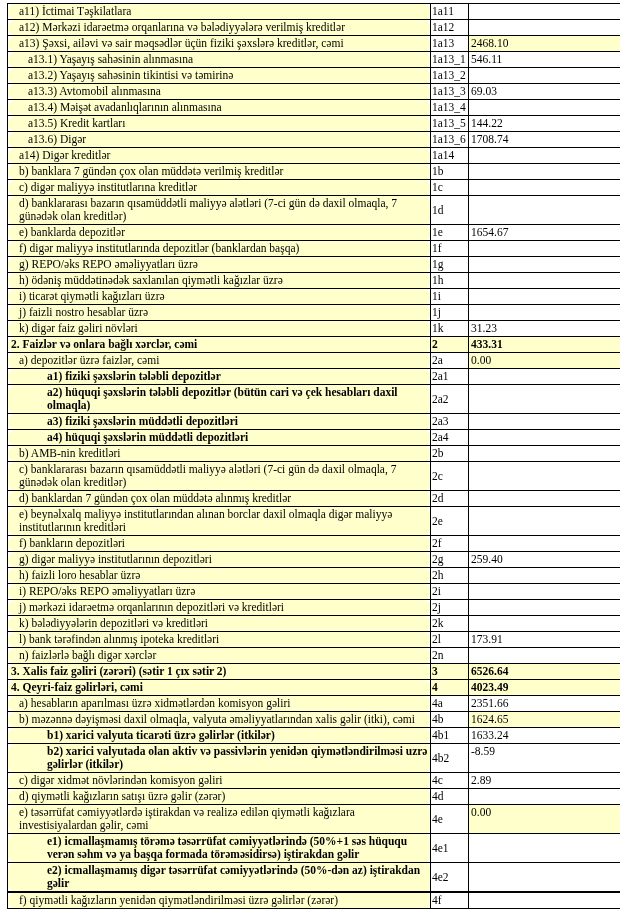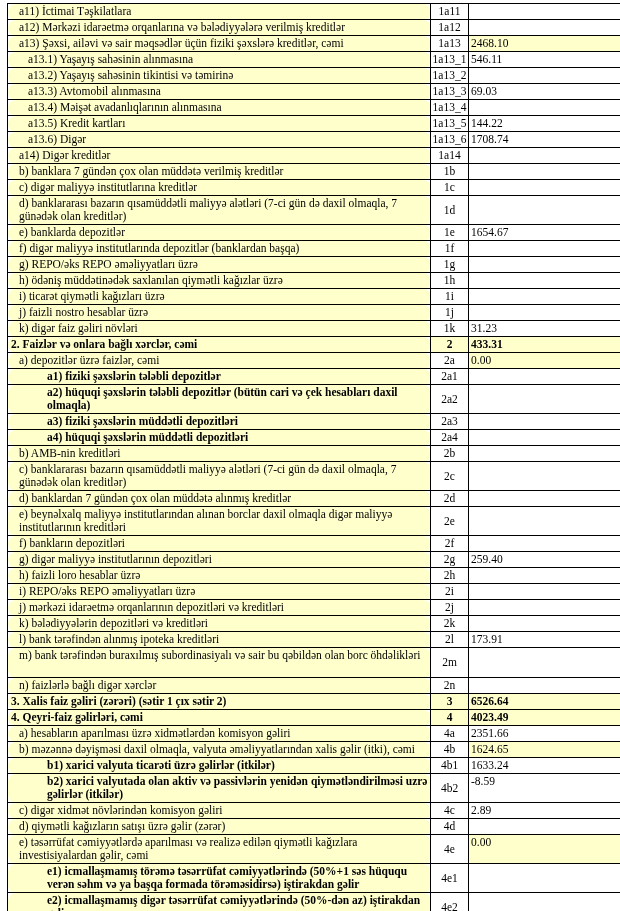--- a/index.html
+++ b/index.html
@@ -17,21 +17,21 @@
     color: #000;
   }
   td {
     border: 1px solid #000;
     line-height: 13px;
     padding: 1px 2px;
     overflow: hidden;
     word-wrap: break-word;
   }
   td.c-label { background: #FFFFCC; vertical-align: top; border-radius: 8px; }
-  td.c-code  { background: #ffffff; text-align: center; vertical-align: middle; padding-left: 1px; padding-right: 1px; }
+  td.c-code  { background: #ffffff; text-align: left; vertical-align: middle; padding-left: 1px; padding-right: 1px; }
   td.c-value { background: #ffffff; text-align: left; vertical-align: top; padding-right: 3px; }
   td.bg-y { background: #FFFFCC; }
   tr.bold td { font-weight: bold; }
   td.ind0 { padding-left: 3px; }
   td.ind1 { padding-left: 11px; }
   td.ind2 { padding-left: 20px; margin-left: 18px; }
   td.ind3 { padding-left: 39px; font-weight: bold; }
   tr.tall td { height: 27px; }
   tr.thick-top td { border-top-width: 2px; }
   .cemi { }
@@ -225,25 +225,20 @@
         <tr>
           <td class="c-label ind1"><span>k) bələdiyyələrin depozitləri və kreditləri</span></td>
           <td class="c-code">2k</td>
           <td class="c-value"></td>
         </tr>
         <tr>
           <td class="c-label ind1"><span>l) bank tərəfindən alınmış ipoteka kreditləri</span></td>
           <td class="c-code">2l</td>
           <td class="c-value">173.91</td>
         </tr>
-        <tr class="tall">
-          <td class="c-label ind1"><span>m) bank tərəfindən buraxılmış subordinasiyalı və sair bu qəbildən olan borc öhdəlikləri</span></td>
-          <td class="c-code">2m</td>
-          <td class="c-value"></td>
-        </tr>
         <tr>
           <td class="c-label ind1"><span>n) faizlərlə bağlı digər xərclər</span></td>
           <td class="c-code">2n</td>
           <td class="c-value"></td>
         </tr>
         <tr class="bold">
           <td class="c-label ind0"><span>3. Xalis faiz gəliri (zərəri) (sətir 1 çıx sətir 2)</span></td>
           <td class="c-code bg-y">3</td>
           <td class="c-value bg-y">6526.64</td>
         </tr>
@@ -276,21 +271,21 @@
           <td class="c-label ind1"><span>c) digər xidmət növlərindən komisyon gəliri</span></td>
           <td class="c-code">4c</td>
           <td class="c-value">2.89</td>
         </tr>
         <tr>
           <td class="c-label ind1"><span>d) qiymətli kağızların satışı üzrə gəlir (zərər)</span></td>
           <td class="c-code">4d</td>
           <td class="c-value"></td>
         </tr>
         <tr>
-          <td class="c-label ind1"><span>e) təsərrüfat cəmiyyətlərdə aparılması və realizə edilən qiymətli kağızlara investisiyalardan gəlir, </span><span class="cemi">cəmi</span></td>
+          <td class="c-label ind1"><span>e) təsərrüfat cəmiyyətlərdə iştirakdan və realizə edilən qiymətli kağızlara investisiyalardan gəlir, </span><span class="cemi">cəmi</span></td>
           <td class="c-code">4e</td>
           <td class="c-value bg-y">0.00</td>
         </tr>
         <tr>
           <td class="c-label ind3"><span>e1) icmallaşmamış törəmə təsərrüfat cəmiyyətlərində  (50%+1 səs hüququ verən səhm və ya başqa formada törəməsidirsə) iştirakdan gəlir</span></td>
           <td class="c-code">4e1</td>
           <td class="c-value"></td>
         </tr>
         <tr>
           <td class="c-label ind3"><span>e2) icmallaşmamış digər təsərrüfat cəmiyyətlərində (50%-dən az) iştirakdan gəlir</span></td>

